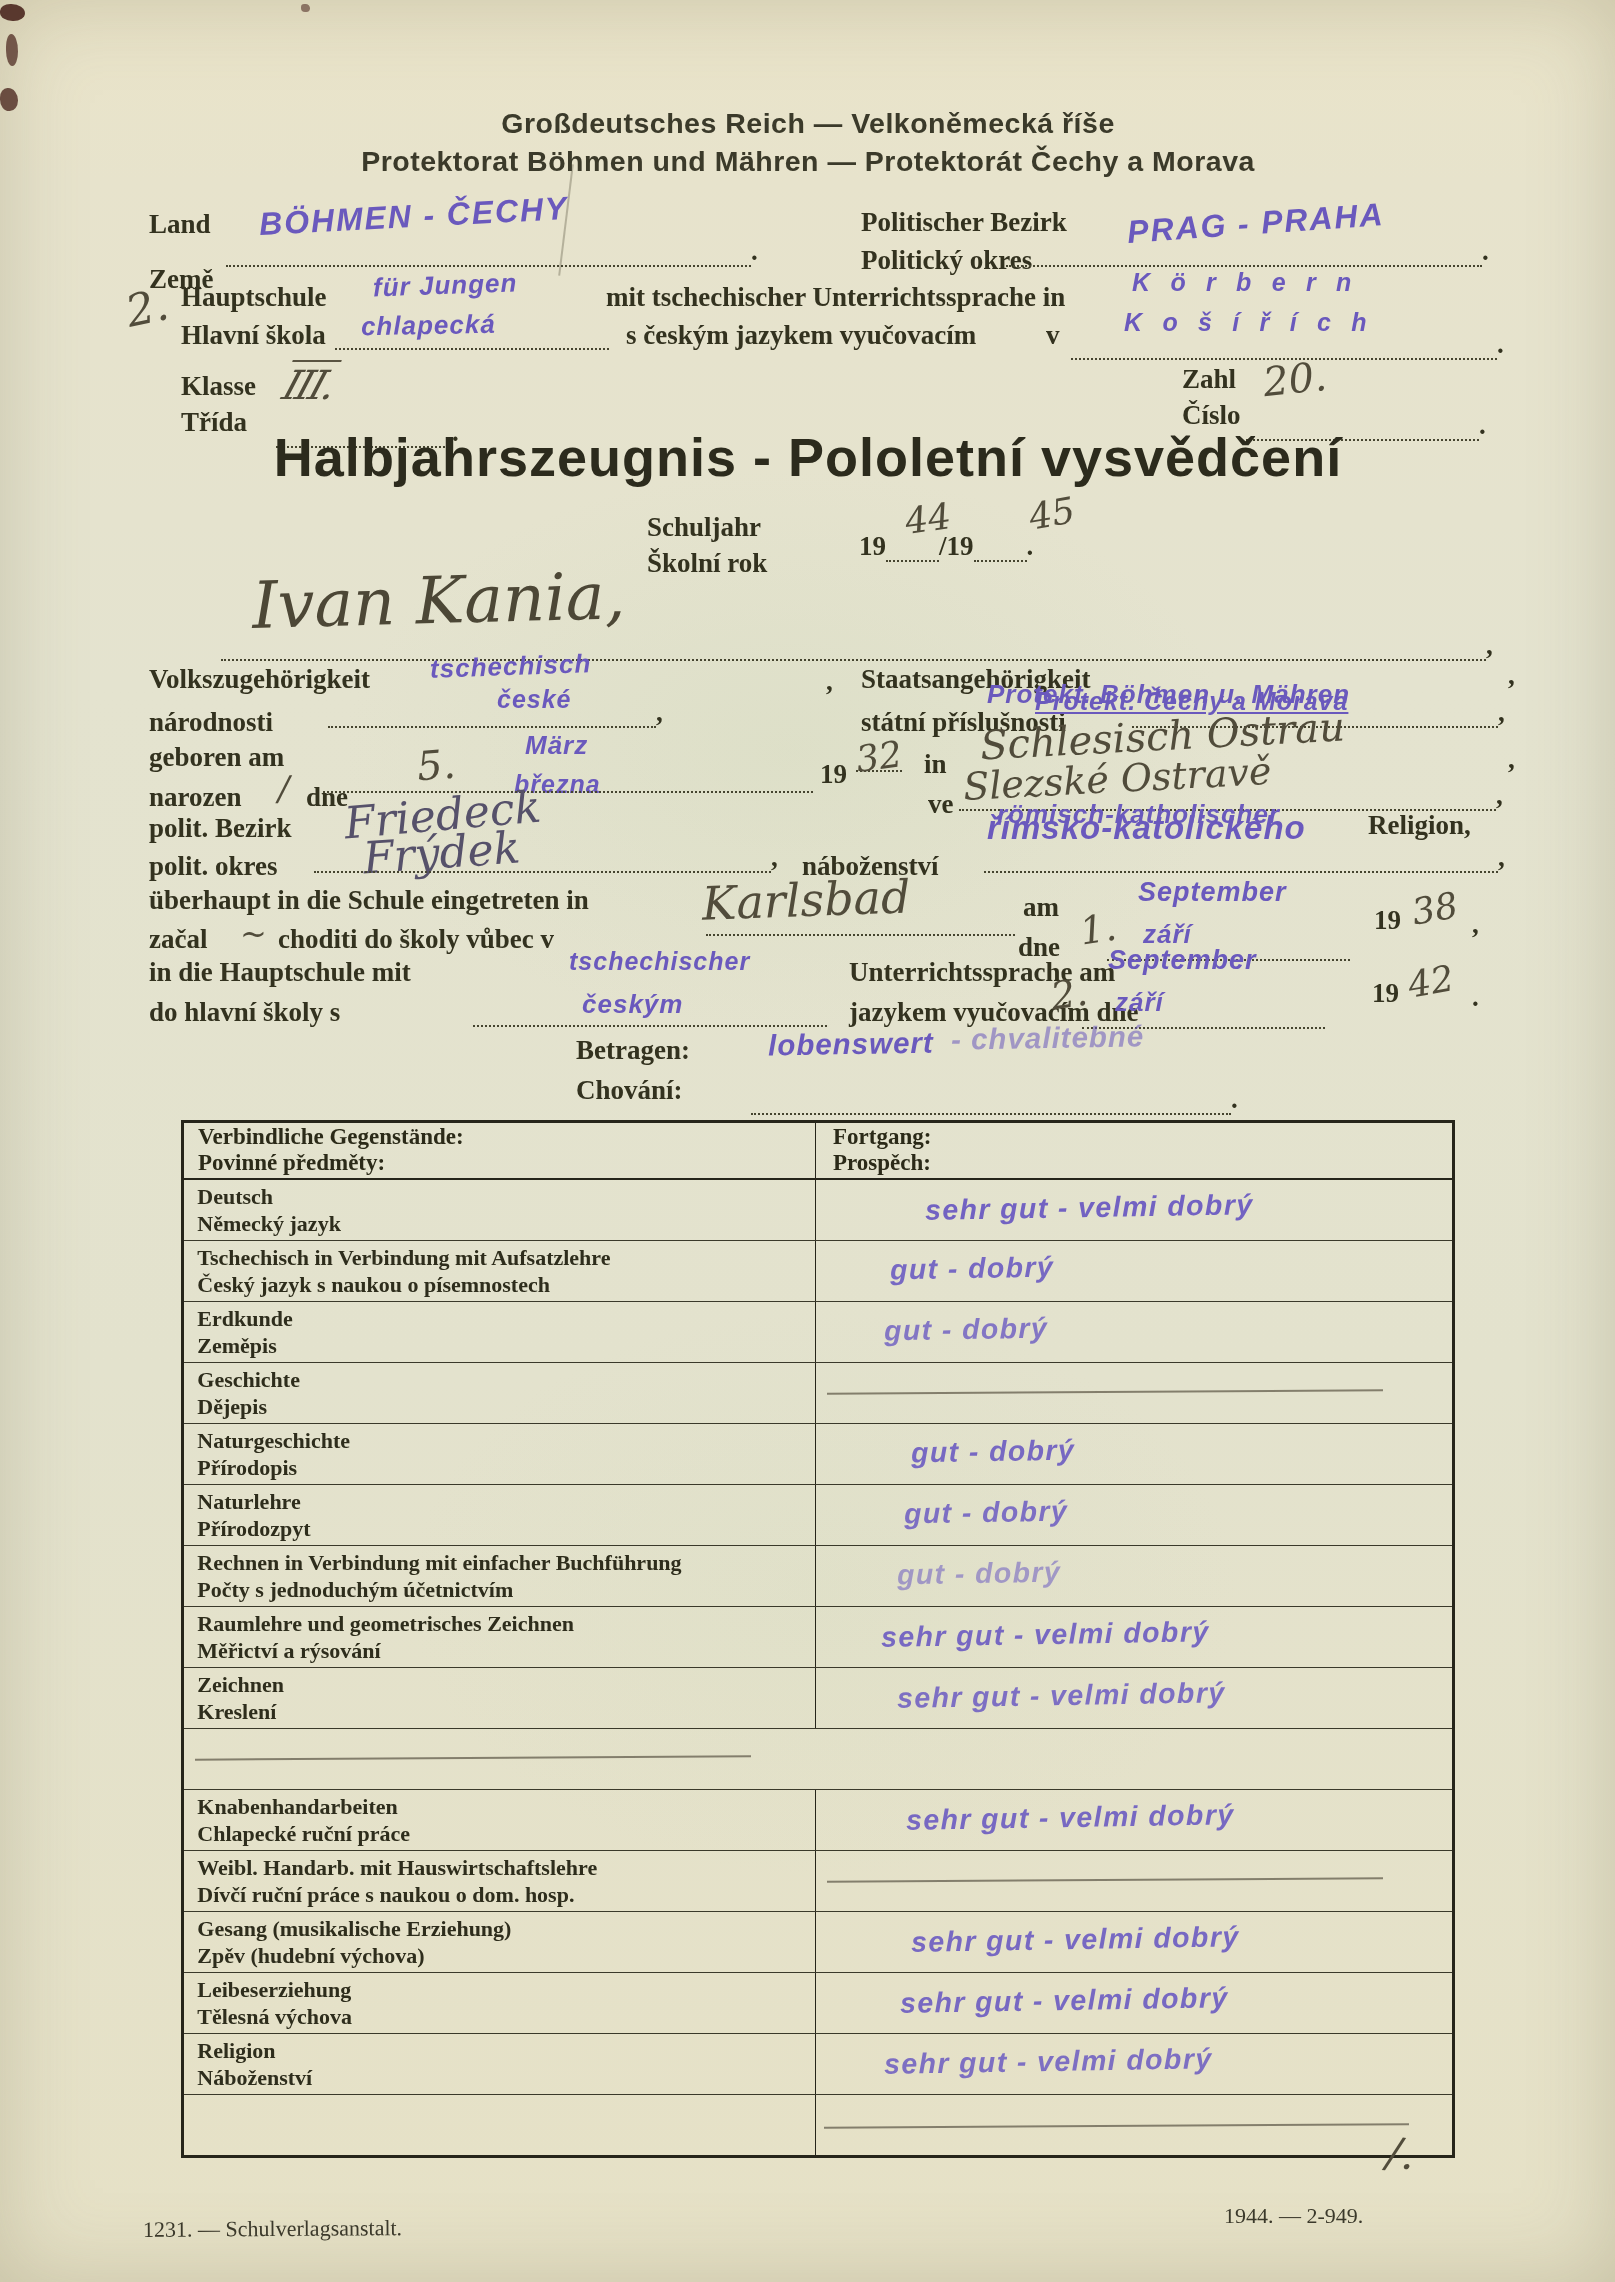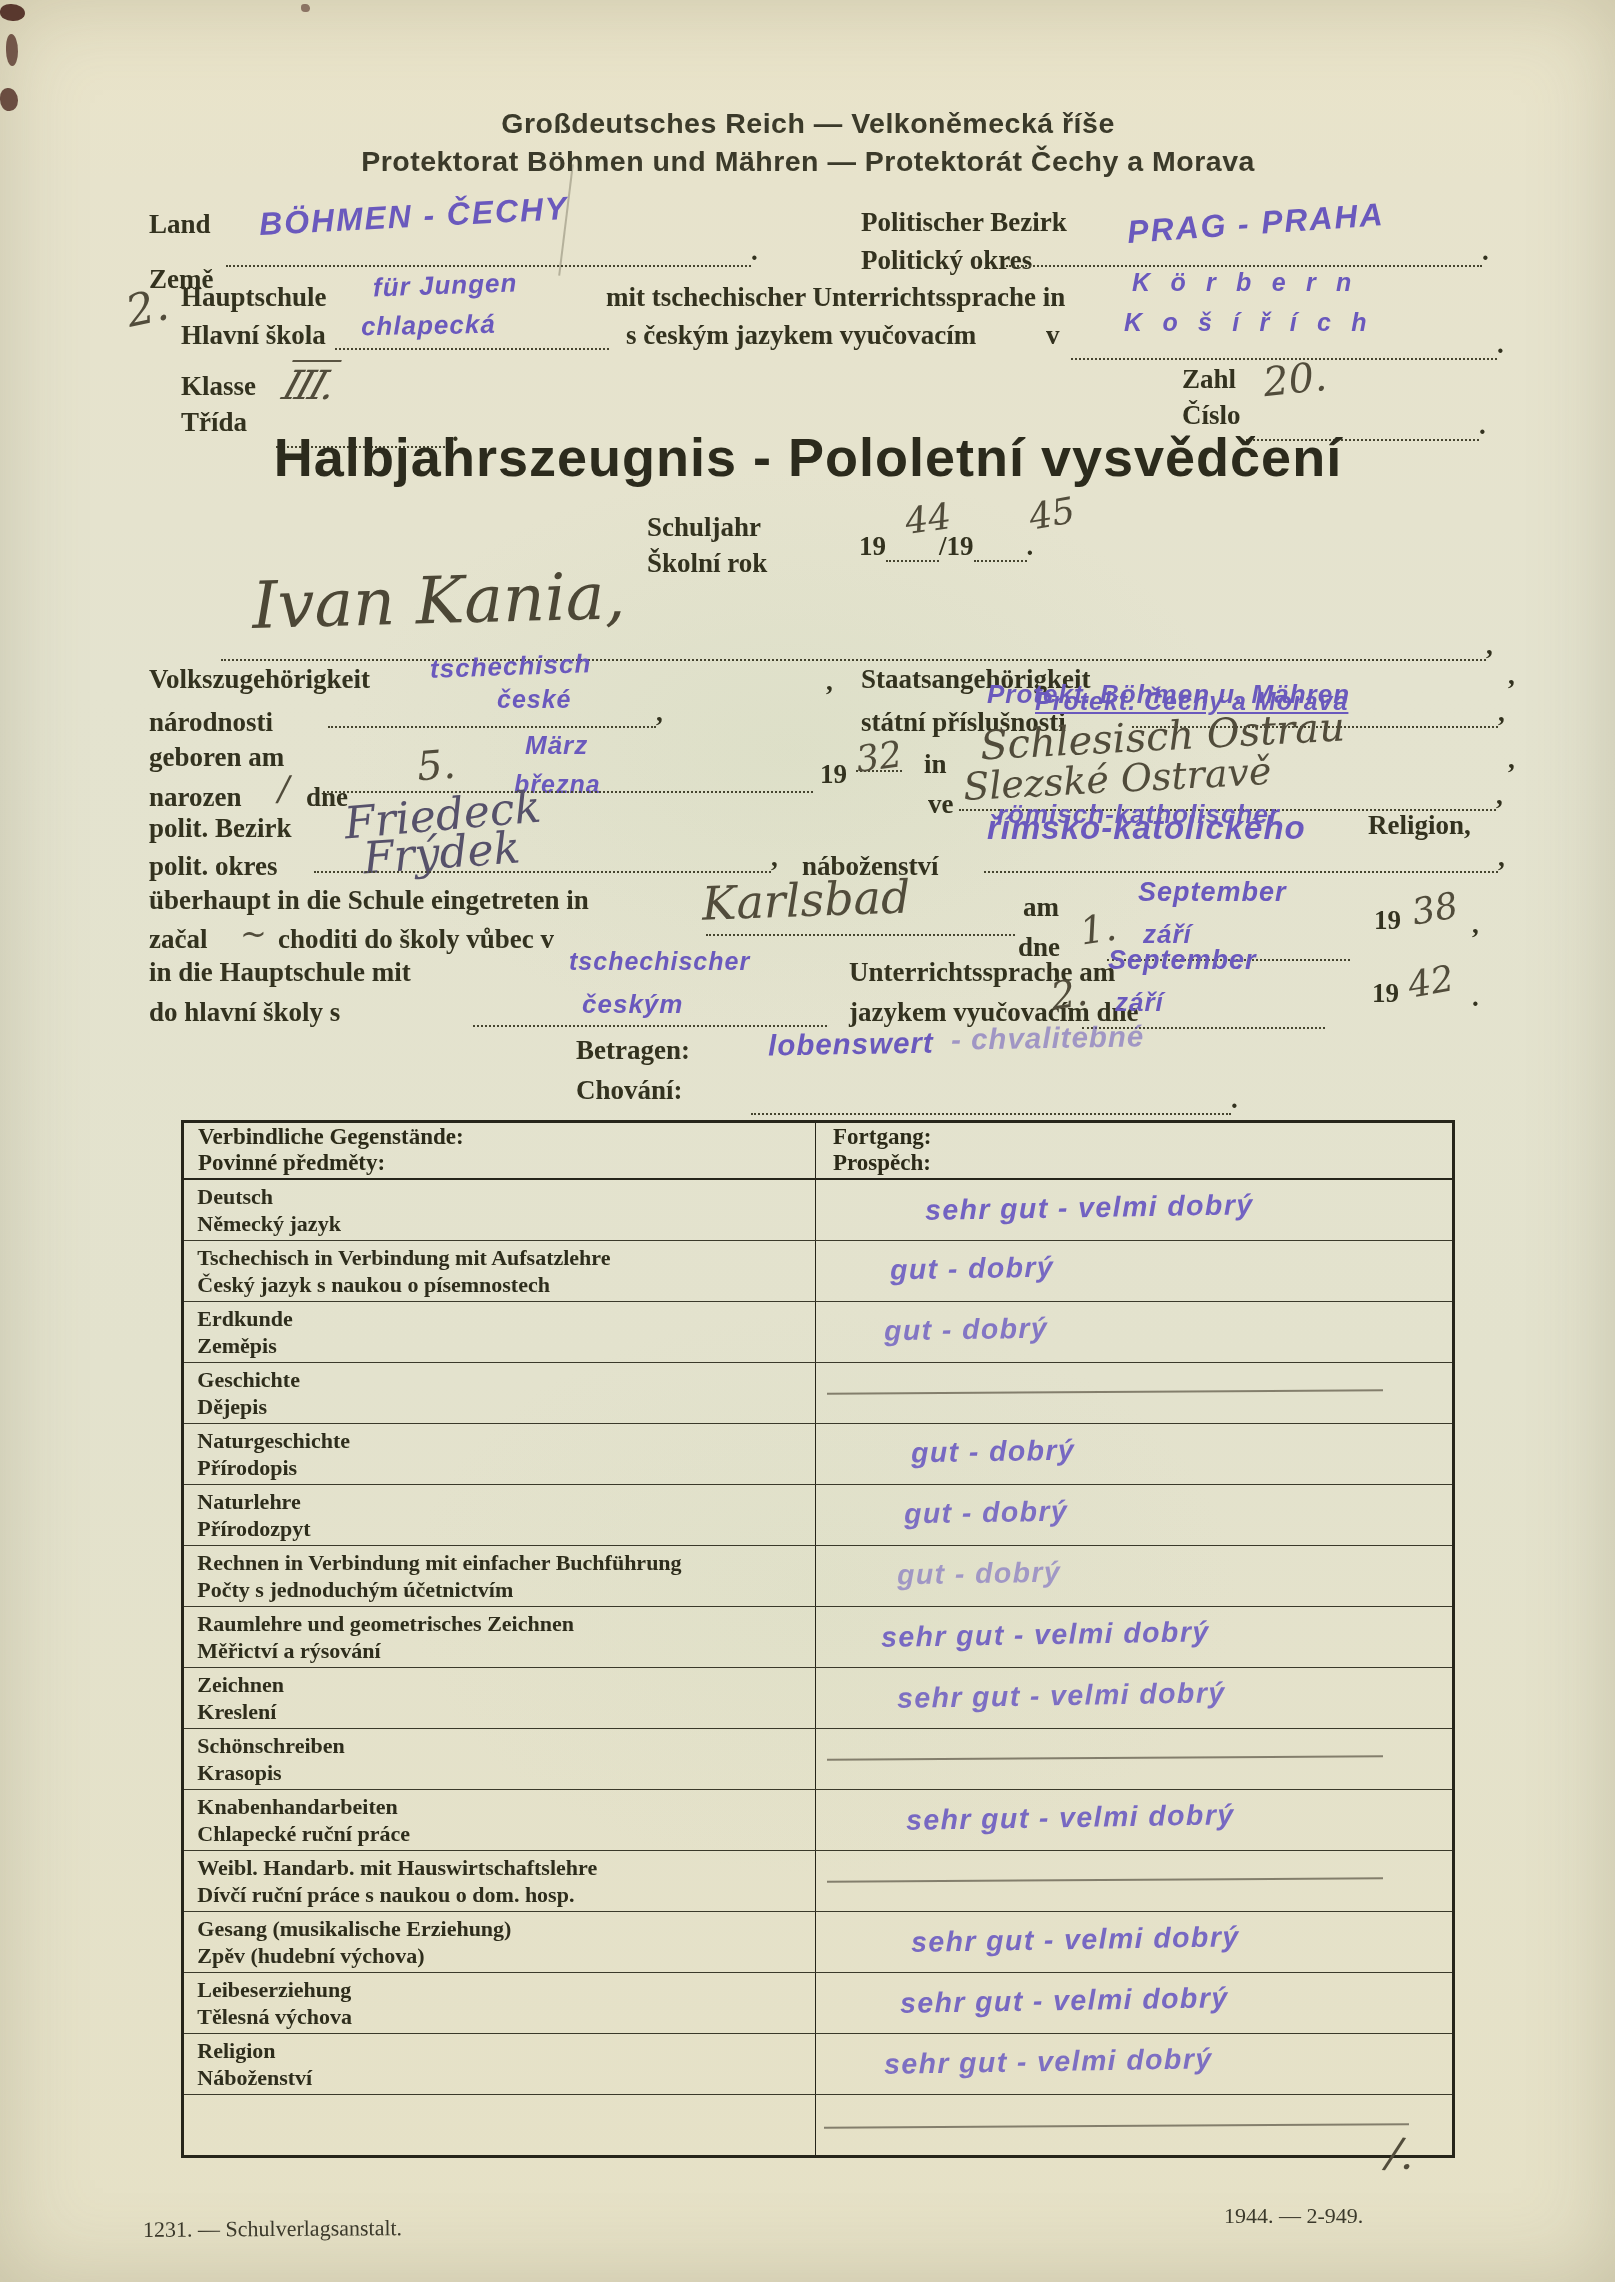--- a/index.html
+++ b/index.html
@@ -255,24 +255,20 @@
           <div class="trcell" style="padding: 0px;"><div class="grade" style="margin-left: 65px; opacity: 0.9;">sehr gut - velmi dobrý</div></div>
         </div>
         <div class="t-row">
           <div class="tlcell" style="padding: 0px;">
             <div class="subj">Zeichnen</div>
             <div class="subj" style="padding-top: 0px;">Kreslení</div>
           </div>
           <div class="trcell" style="padding: 0px;"><div class="grade" style="margin-left: 81px; opacity: 0.85;">sehr gut - velmi dobrý</div></div>
         </div>
         <div class="t-row">
-          <div class="tlcell" style="padding: 0px;">
-            <div class="subj">Schönschreiben</div>
-            <div class="subj" style="padding-top: 0px;">Krasopis</div>
-          </div>
           <div class="trcell" style="padding: 0px;">
             <div class="pline" style="margin-left: 11.4px;"></div>
           </div>
         </div>
         <div class="t-row">
           <div class="tlcell" style="padding: 0px;">
             <div class="subj">Knabenhandarbeiten</div>
             <div class="subj" style="padding-top: 0px;">Chlapecké ruční práce</div>
           </div>
           <div class="trcell" style="padding: 0px;"><div class="grade" style="margin-left: 90px; opacity: 0.9;">sehr gut - velmi dobrý</div></div>

